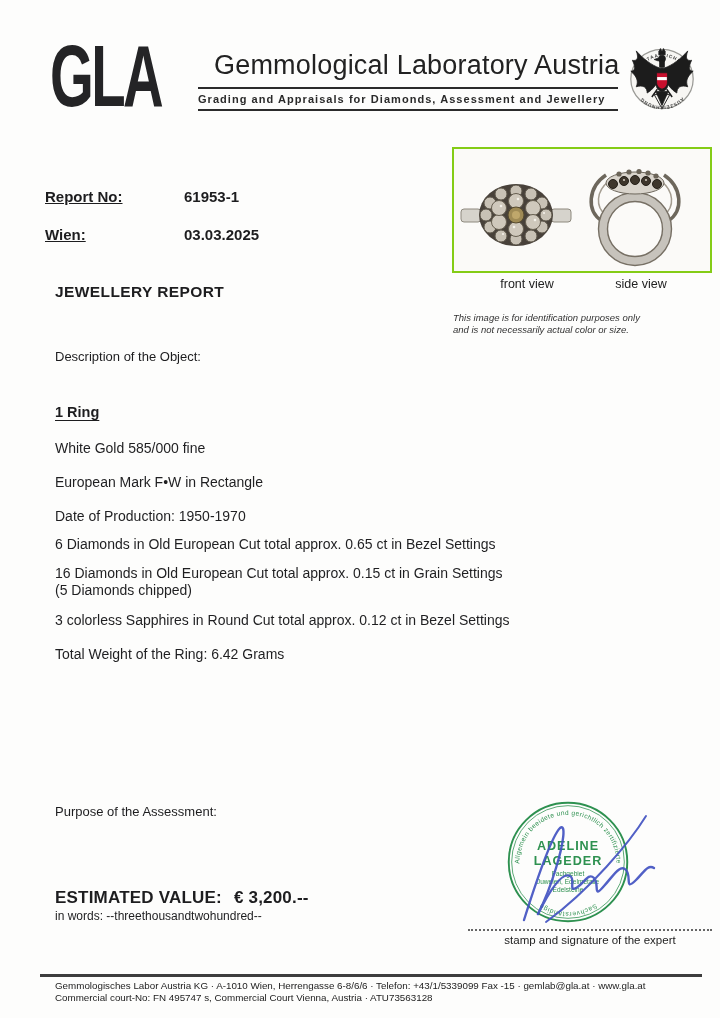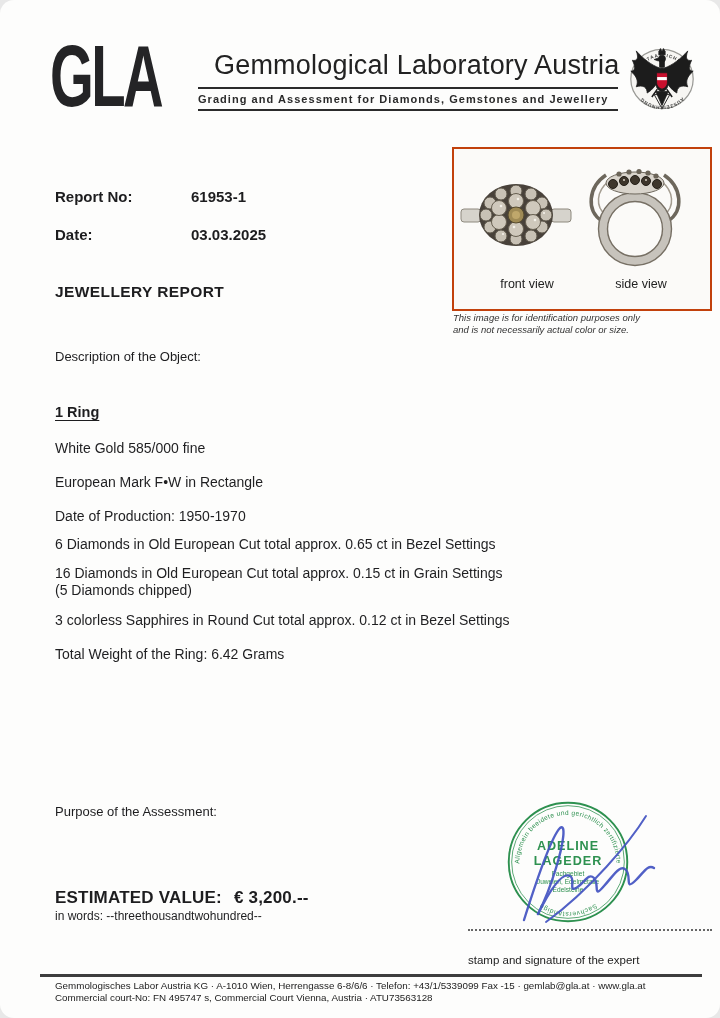--- a/index.html
+++ b/index.html
@@ -1,73 +1,72 @@
 <!DOCTYPE html>
 <html><head>
 <meta charset="utf-8">
 <style>
   * { margin:0; padding:0; box-sizing:border-box; }
   html,body { background:#e8e8e8; }
   .page {
     position:relative; width:720px; height:1018px; margin:0 auto;
     background:#fdfdfc; color:#1d1d1f; overflow:hidden;
     font-family:"Liberation Sans", sans-serif;
-    border-radius:14px;
   }
   .abs { position:absolute; }
   
   .logo {
     left:50px; top:42px; font-size:88px; font-weight:800; line-height:0.78;
     letter-spacing:-4px; transform:scaleX(0.64); transform-origin:left top; color:#242426;
   }
   .title-block { left:198px; top:50px; width:420px; }
   .brand-title { font-size:27px; font-weight:400; letter-spacing:0.2px; color:#222; white-space:nowrap;margin-left:16px; }
   .rule { height:2px; background:#2b2b2b; }
   .rule-top { margin-top:6px; }
   .brand-sub { margin-top:4px; margin-bottom:4px; font-size:11px; font-weight:700; letter-spacing:1.05px; white-space:nowrap; color:#2a2a2a; }
   .emblem { left:621px; top:40px; }
   
-  .info-label { left:55px; font-size:15px; font-weight:700; }
-  .info-value { left:191px; font-size:15px; font-weight:700; }
+  .info-label { left:45px; font-size:15px; font-weight:700;text-decoration:underline; }
+  .info-value { left:184px; font-size:15px; font-weight:700; }
   .report-type { left:55px; top:283px; font-size:15.5px; font-weight:700; letter-spacing:0.4px; }
   
-  .photo-box { left:452px; top:147px; width:260px; height:164px; border:2px solid #c2410c; background:#fbfaf8; }
+  .photo-box { left:452px; top:147px; width:260px; height:126px; border:2px solid #84cc16; background:#fbfaf8; }
   .photo-caption { position:absolute; top:128px; width:110px; text-align:center; font-size:12.5px; color:#222; }
   .cap-front { left:18px; }
   .cap-side { left:132px; }
   .photo-note { left:453px; top:312px; font-size:9.5px; line-height:1.3; color:#333;font-style:italic; }
   
   .section-heading { left:55px; font-size:13px; font-weight:400;text-align:center; }
   .object-title { left:55px; top:404px; font-size:14.5px; font-weight:700; text-decoration:underline; text-underline-offset:3px; }
   .body-line { left:55px; font-size:14px; color:#1f1f21; }
   
   .purpose-text { left:55px; top:825px; font-size:14px; }
   .estimated { left:55px; top:888px; font-size:17px; font-weight:700; letter-spacing:0.2px; }
   .estimated .amt { margin-left:12px; }
   .in-words { left:55px; top:909px; font-size:12px; }
   
   .stamp-svg { left:500px; top:792px; }
   .signature-svg { left:494px; top:798px; }
   .stamp-line { left:468px; top:929px; width:244px; border-top:2px dotted #666; }
-  .stamp-caption { left:468px; top:934px; width:244px; font-size:11.5px; color:#222;margin-top:20px; }
+  .stamp-caption { left:468px; top:934px; width:244px; text-align:center; font-size:11.5px; color:#222; }
   
   .footer-rule { left:40px; top:974px; width:662px; height:2.5px; background:#3d3d3d; }
   .footer-line { left:55px; font-size:9.8px; color:#222; white-space:nowrap; }
 </style>
 </head>
 <body>
 
 <div class="page">
 
   <div class="abs logo">GLA</div>
 
   <div class="abs title-block">
     <div class="brand-title">Gemmological Laboratory Austria</div>
     <div class="rule rule-top"></div>
-    <div class="brand-sub">Grading and Assessment for Diamonds, Gemstones and Jewellery</div>
+    <div class="brand-sub">Grading and Appraisals for Diamonds, Assessment and Jewellery</div>
     <div class="rule"></div>
   </div>
 
   <svg class="abs emblem" width="82" height="78" viewBox="0 0 100 100">
     <ellipse cx="50" cy="50" rx="40" ry="38" fill="#f7f6f3" stroke="#9a9a96" stroke-width="1.6"></ellipse>
     <defs>
       <path id="em-top" d="M 18,44 A 34,34 0 0 1 82,44" fill="none"></path>
       <path id="em-bot" d="M 84,58 A 35,35 0 0 1 16,58" fill="none"></path>
     </defs>
     <text font-size="6" letter-spacing="1.2" fill="#3a3a3a" font-weight="700">
@@ -90,21 +89,21 @@
       <path d="M44,63 L37,73 M56,63 L63,73" stroke-width="2"></path>
     </g>
     <g>
       <path d="M43,42 h14 v12 q0,7 -7,9 q-7,-2 -7,-9 Z" fill="#c8102e" stroke="#1c1c1c" stroke-width="1"></path>
       <rect x="43.8" y="47.5" width="12.4" height="4" fill="#ffffff"></rect>
     </g>
   </svg>
 
   <div class="abs info-label" style="top:188px">Report No:</div>
   <div class="abs info-value" style="top:188px">61953-1</div>
-  <div class="abs info-label" style="top:226px">Date:</div>
+  <div class="abs info-label" style="top:226px">Wien:</div>
   <div class="abs info-value" style="top:226px">03.03.2025</div>
   <div class="abs report-type">JEWELLERY REPORT</div>
 
   <div class="abs photo-box">
 
     <svg class="abs" style="left:6px; top:14px" width="112" height="106" viewBox="0 0 112 106">
       <rect x="1" y="46" width="20" height="13" rx="3" fill="#d6d3cc" stroke="#8e897f"></rect>
       <rect x="91" y="46" width="20" height="13" rx="3" fill="#d6d3cc" stroke="#8e897f"></rect>
       <ellipse cx="56" cy="52" rx="37" ry="31" fill="#48413a"></ellipse>
       <g fill="#c8c1b5" stroke="#5d564a" stroke-width="1">

